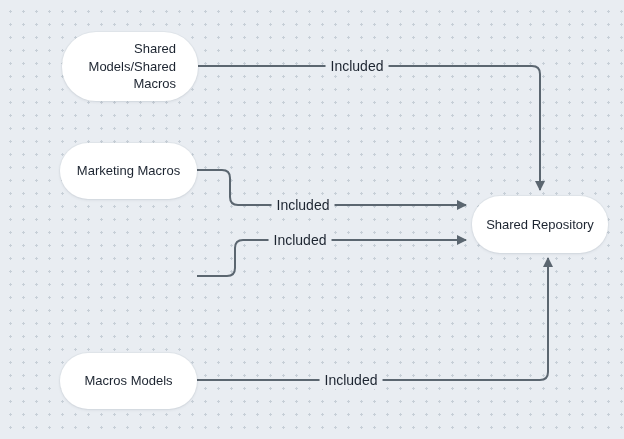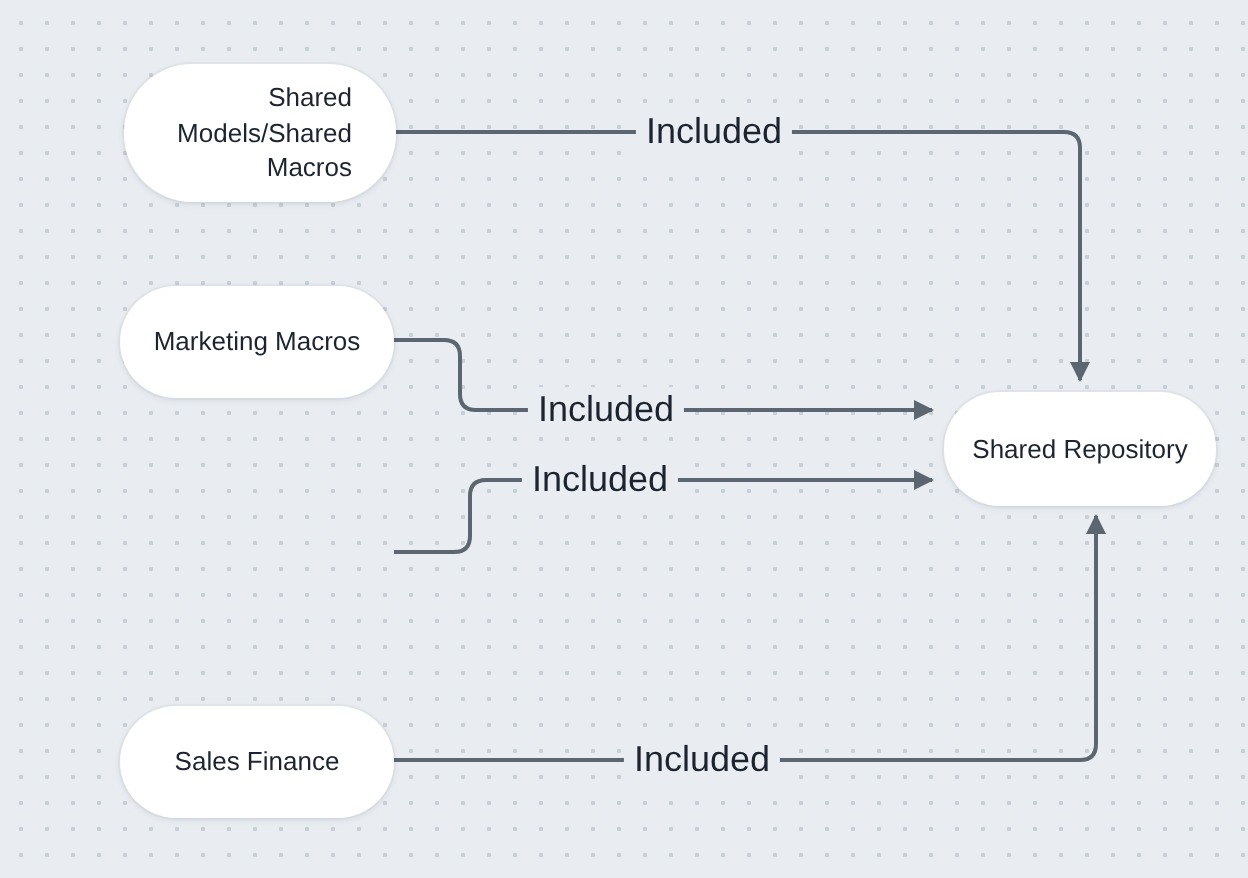--- a/index.html
+++ b/index.html
@@ -52,21 +52,21 @@
   .node-shared-models .node-label { max-width: 92px; }
   .node-marketing       { left: 60px;  top: 143px; width: 137px; height: 56px; border-radius: 28px; }
   .node-finance         { left: 60px;  top: 248px; width: 137px; height: 56px; border-radius: 28px; }
   .node-sales           { left: 60px;  top: 353px; width: 137px; height: 56px; border-radius: 28px; }
   .node-repository      { left: 472px; top: 196px; width: 136px; height: 57px; border-radius: 28px; }
   .edge-label {
     position: absolute;
     transform: translate(-50%, -50%);
     background: #e9edf2;
     color: #1c2430;
-    font-size: 18px;
+    font-size: 14px;
     font-weight: 500;
     padding: 1px 5px;
     white-space: nowrap;
   }
   .edge-label-1 { left: 357px; top: 66px; }
   .edge-label-2 { left: 303px; top: 205px; }
   .edge-label-3 { left: 300px; top: 240px; }
   .edge-label-4 { left: 351px; top: 380px; }
 </style>
 </head>
@@ -89,21 +89,21 @@
   <div class="node node-shared-models">
     <span class="node-label">Shared Models/Shared Macros</span>
   </div>
 
   <div class="node node-marketing">
     <span class="node-label">Marketing Macros</span>
   </div>
 
 
   <div class="node node-sales">
-    <span class="node-label">Sales Finance</span>
+    <span class="node-label">Macros Models</span>
   </div>
 
   <div class="node node-repository">
     <span class="node-label">Shared Repository</span>
   </div>
 
   <div class="edge-label edge-label-1">Included</div>
   <div class="edge-label edge-label-2">Included</div>
   <div class="edge-label edge-label-3">Included</div>
   <div class="edge-label edge-label-4">Included</div>

